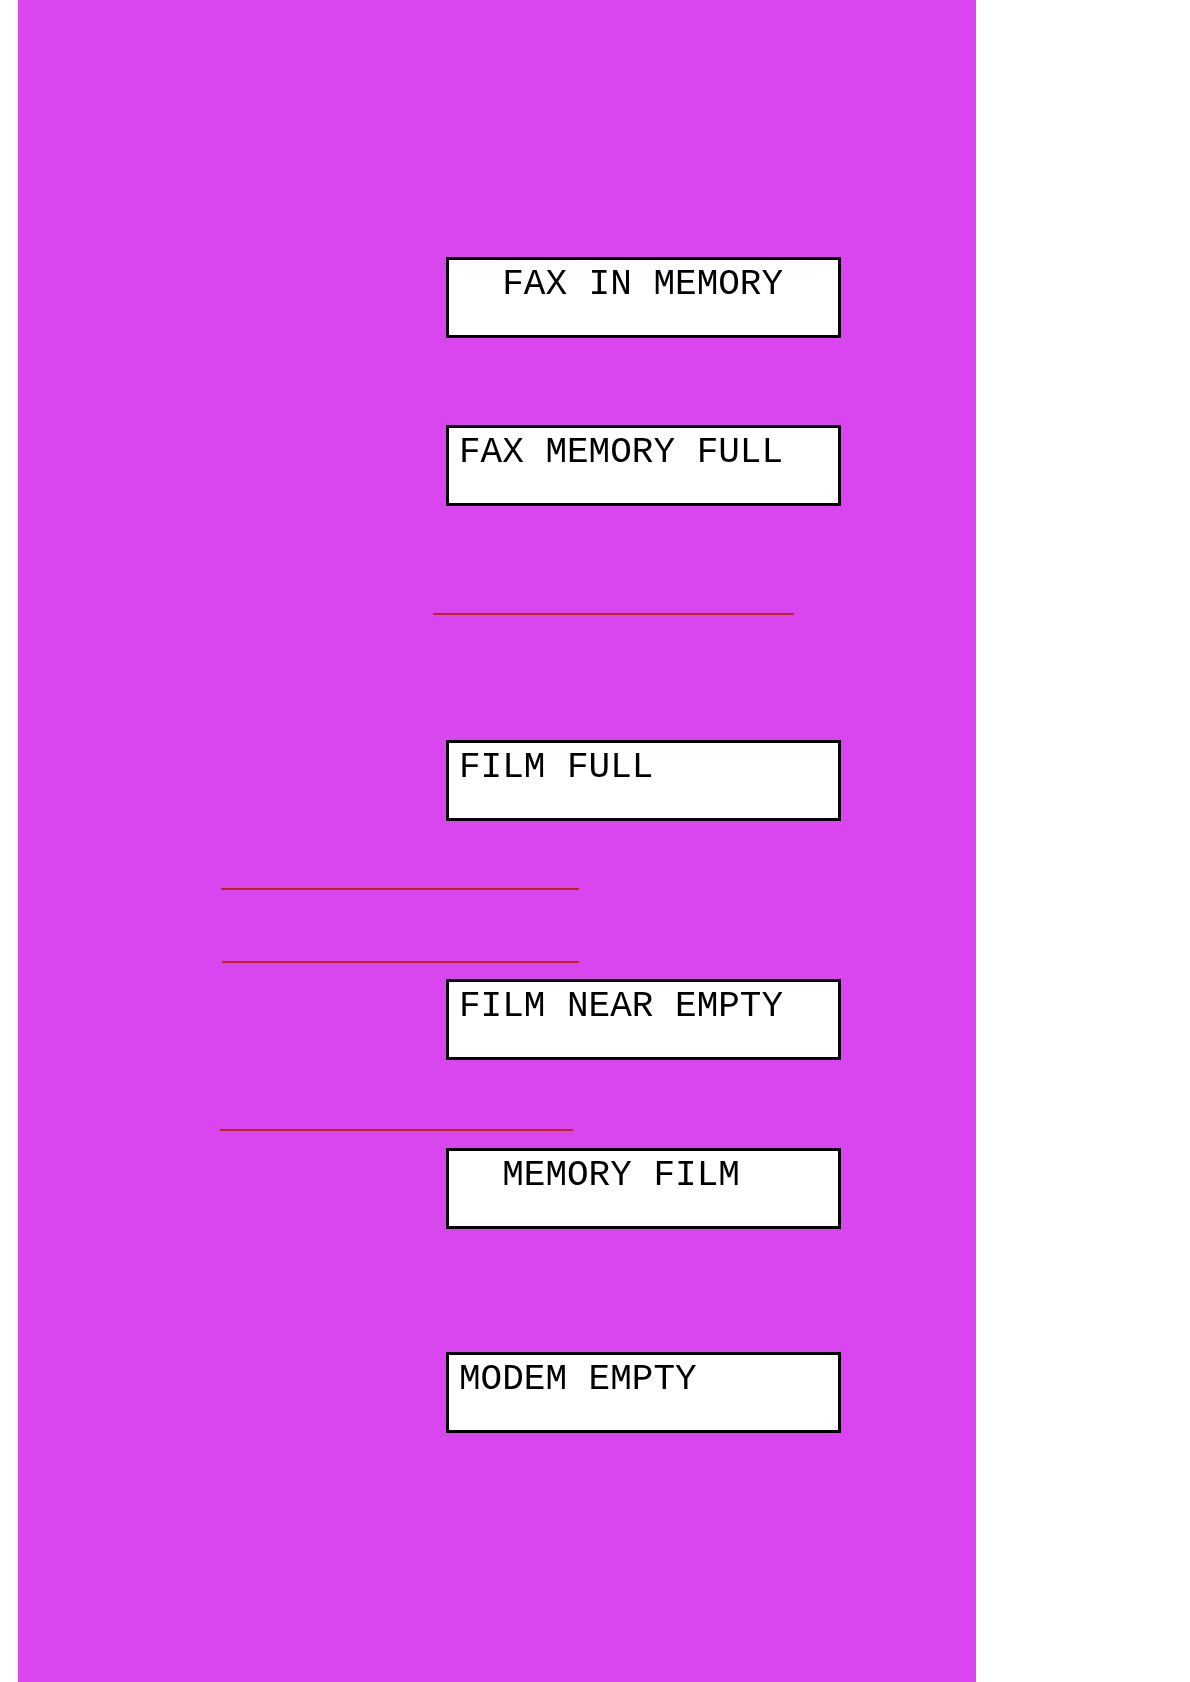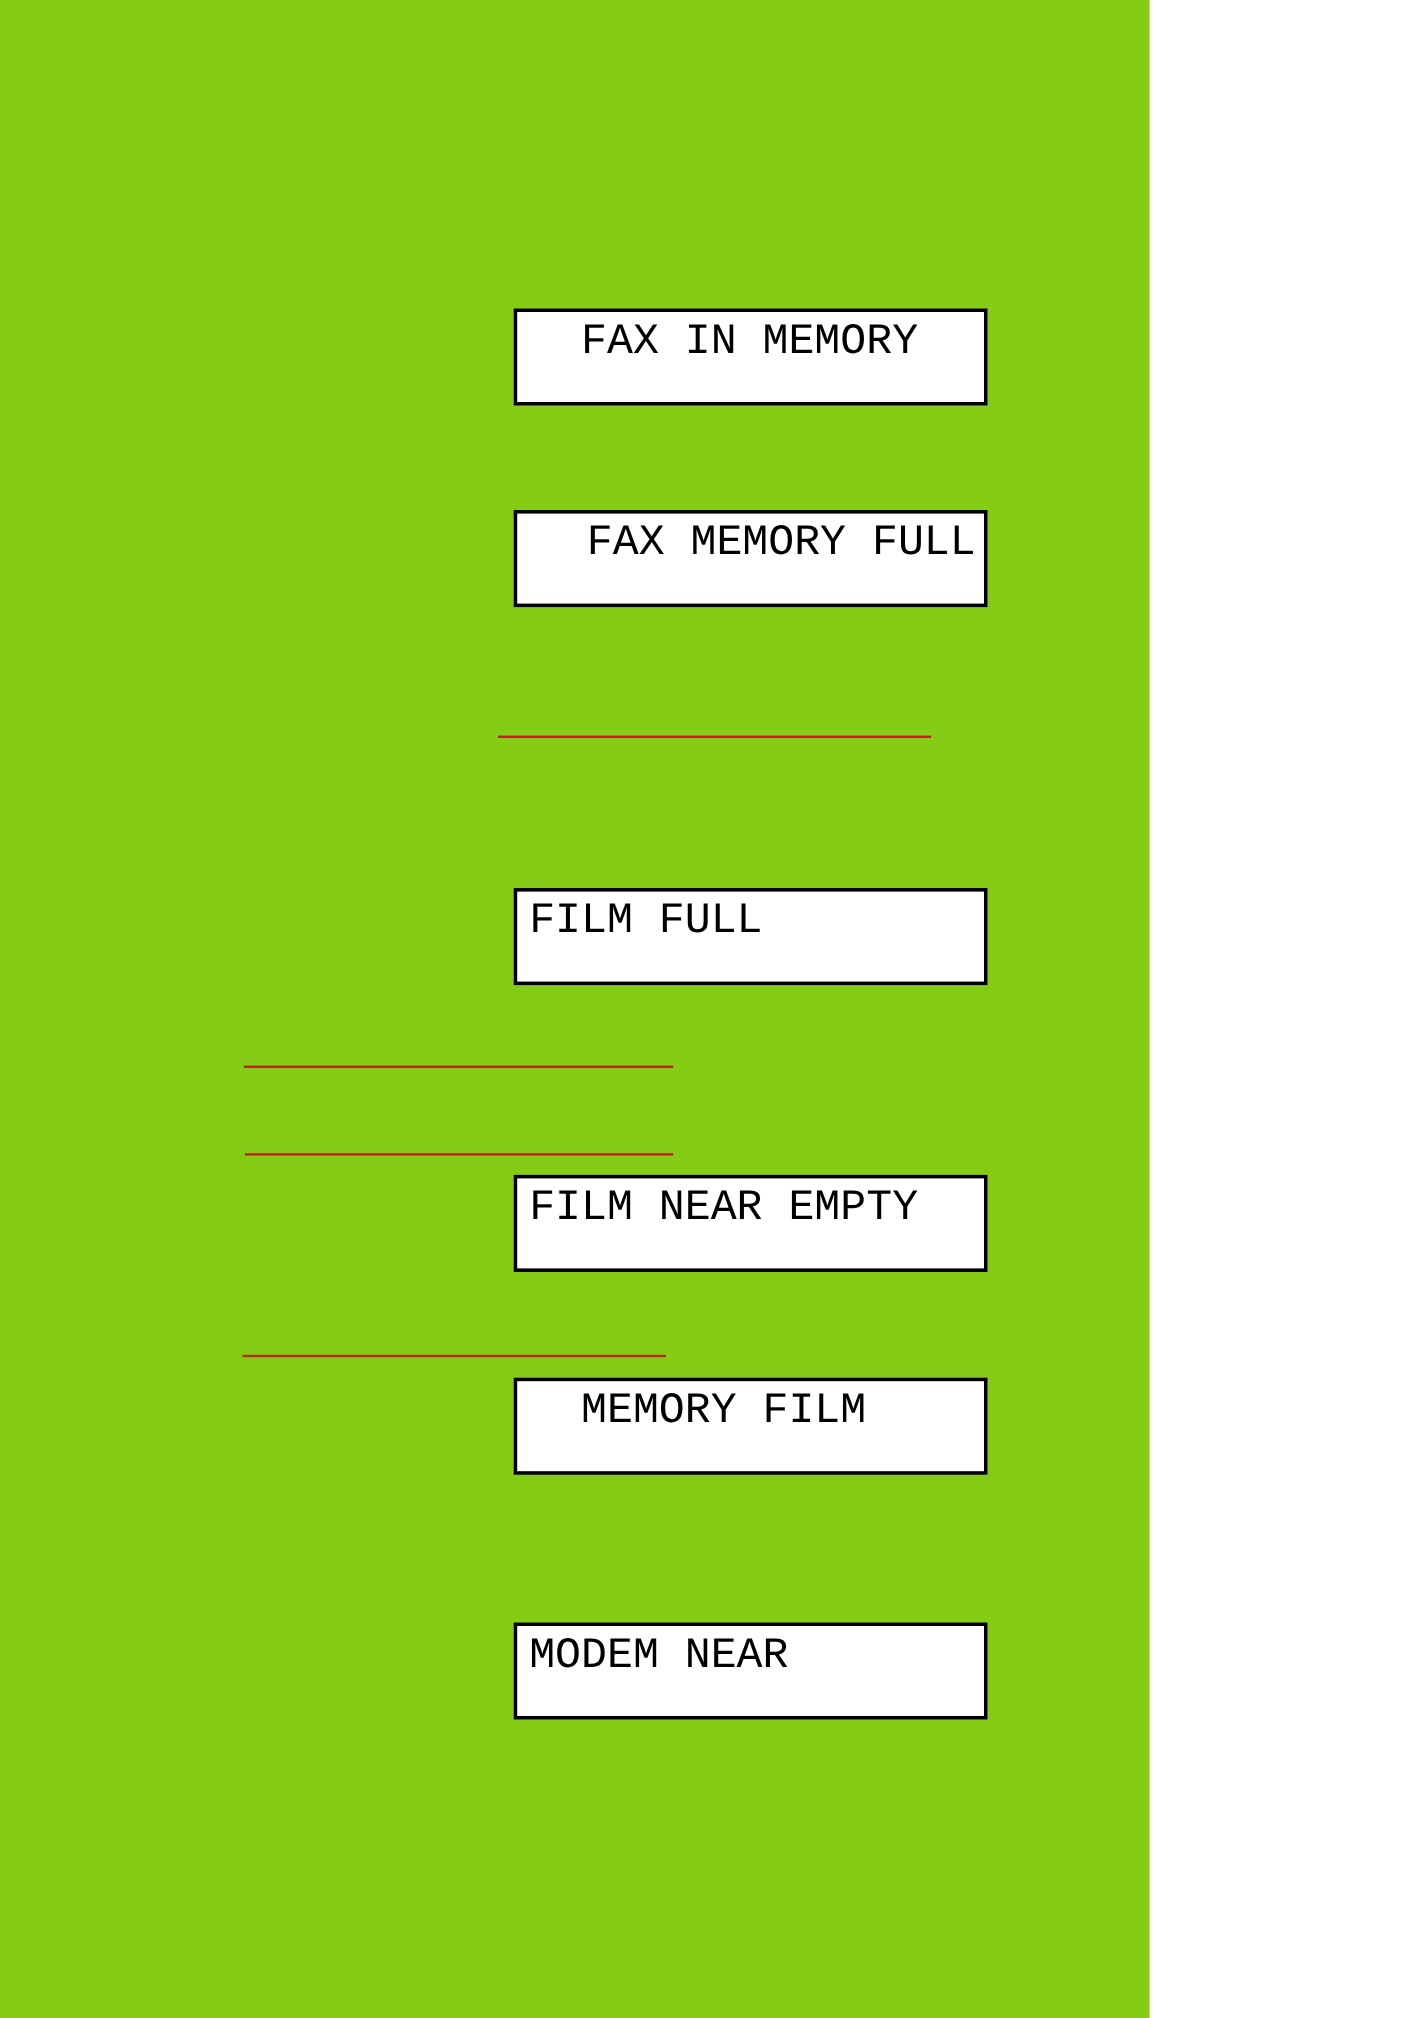--- a/index.html
+++ b/index.html
@@ -4,23 +4,24 @@
 <style>
   html, body {
     margin: 0;
     padding: 0;
     background: #ffffff;
   }
   .page {
     position: relative;
     width: 958px;
     height: 1682px;
-    background: #84cc16;
+    background: #d946ef;
     overflow: hidden;
     font-family: "Liberation Mono", "DejaVu Sans Mono", monospace;
+    margin-left: 18px;
   }
   .lcd-box {
     position: absolute;
     left: 428px;
     width: 395px;
     height: 81px;
     border: 3px solid #000000;
     box-sizing: border-box;
     background: #ffffff;
   }
@@ -28,21 +29,21 @@
     display: block;
     padding: 4px 0 0 10px;
     font-family: "Liberation Mono", "DejaVu Sans Mono", monospace;
     font-size: 36px;
     line-height: 42px;
     color: #000000;
     white-space: pre;
     letter-spacing: 0;
   }
   .box-1 { top: 257px; }
-  .box-2 { top: 425px; padding-left: 48px; }
+  .box-2 { top: 425px; }
   .box-3 { top: 740px; }
   .box-4 { top: 979px; }
   .box-5 { top: 1148px; }
   .box-6 { top: 1352px; }
 
   .red-rule {
     position: absolute;
     height: 2px;
     background: #bf241c;
   }
@@ -77,16 +78,16 @@
     <span class="lcd-text">FILM NEAR EMPTY</span>
   </div>
 
   <div class="red-rule rule-d"></div>
 
   <div class="lcd-box box-5">
     <span class="lcd-text">  MEMORY FILM</span>
   </div>
 
   <div class="lcd-box box-6">
-    <span class="lcd-text">MODEM NEAR</span>
+    <span class="lcd-text">MODEM EMPTY</span>
   </div>
 
 </div>
 
 </body></html>

